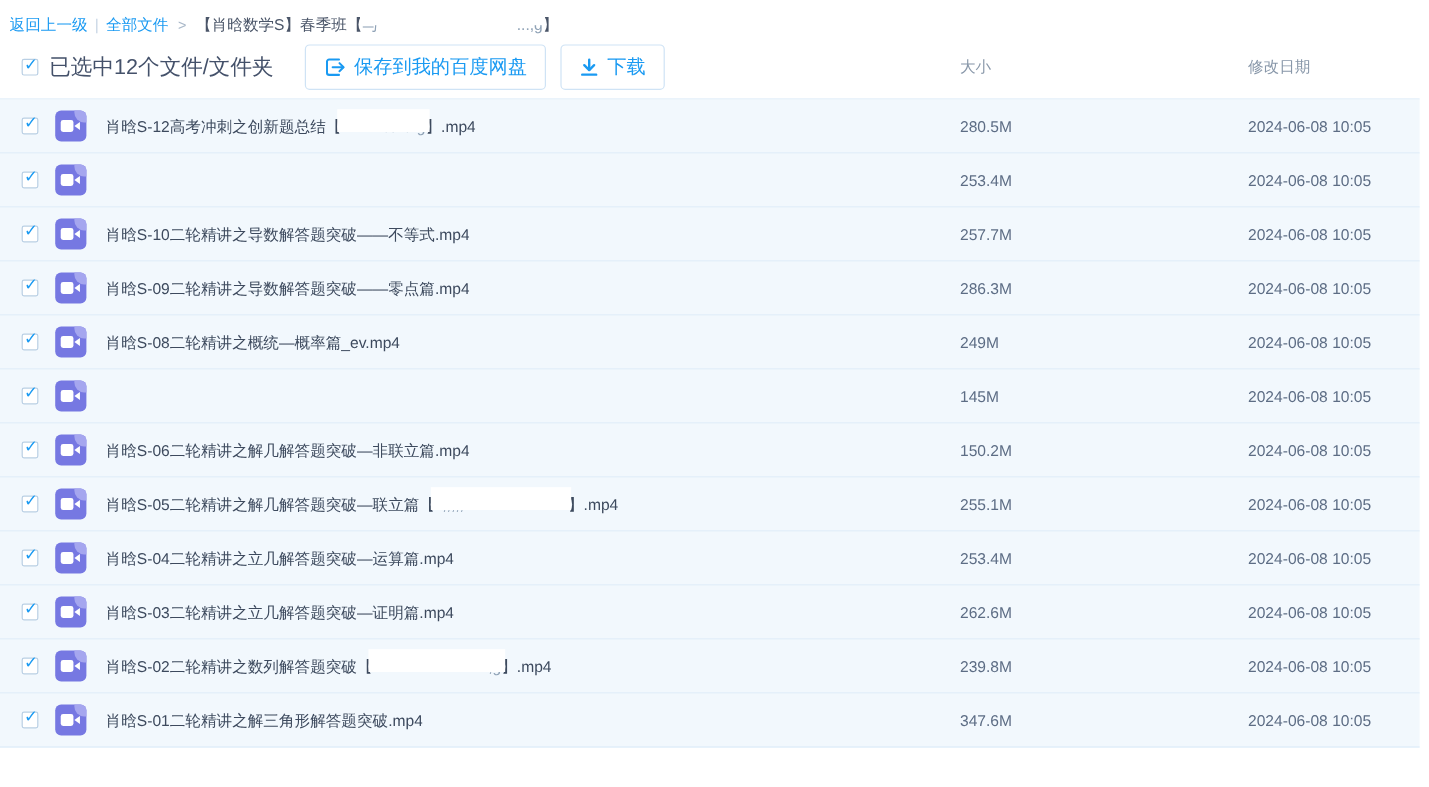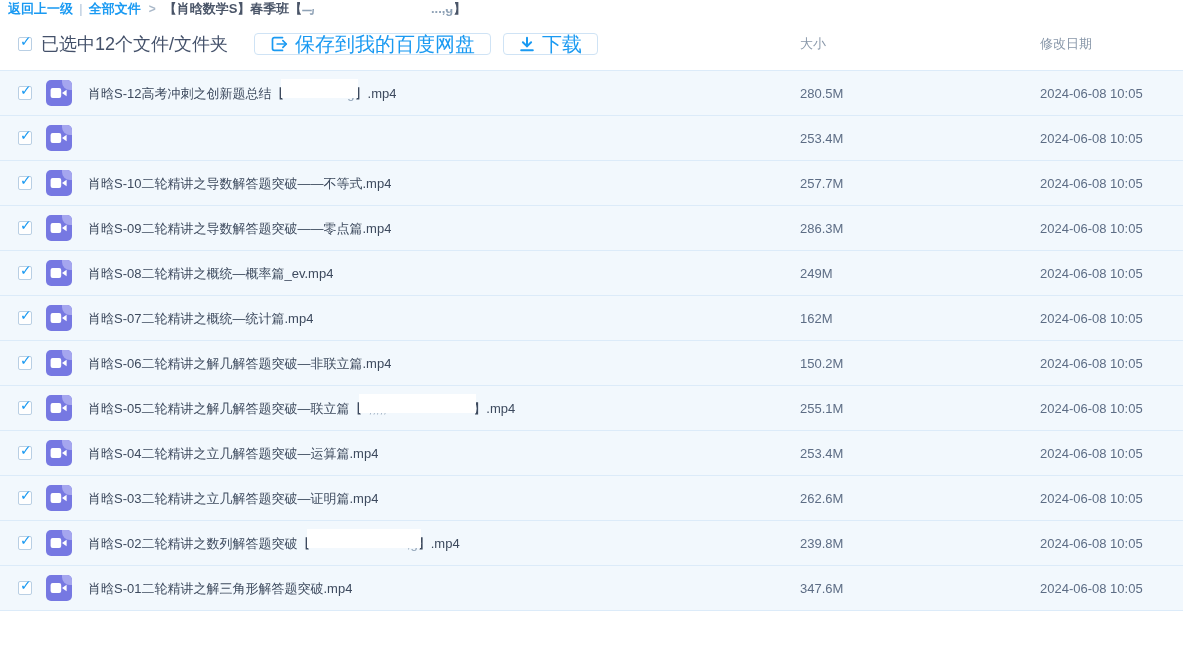--- a/index.html
+++ b/index.html
@@ -3,34 +3,34 @@
 <meta charset="utf-8">
 <style>
   * { box-sizing: border-box; }
   html,body { margin:0; padding:0; }
   body {
     width:1191px; height:656px; background:#ffffff; overflow:hidden;
     font-family:"Liberation Sans","DejaVu Sans",sans-serif;
     color:#3d4a5e; -webkit-font-smoothing:antialiased;
   }
   
-  .breadcrumb { padding:0 0 0 8px; font-size:13px; line-height:18px; white-space:nowrap;font-weight:bold; }
+  .breadcrumb { padding:12px 0 0 8px; font-size:13px; line-height:18px; white-space:nowrap; }
   .breadcrumb a { color:#1a9af2; text-decoration:none; cursor:pointer; }
   .sep-bar { color:#c8d6e5; margin:0 6px; }
   .sep-gt  { color:#a9b8c9; margin:0 8px; font-size:12px; }
   .crumb-current { color:#4a5568; }
 
   
   .toolbar { position:relative; height:34px; margin-top:9px; padding-left:18px; display:flex; align-items:center; }
   .checkbox { width:14px; height:14px; border:1px solid #b9cfe4; border-radius:2px; background:#fff;
               position:relative; display:inline-block; cursor:pointer; flex:none; }
   .tick { position:absolute; left:1px; top:-4px; color:#1a9af2; font-size:14px; font-weight:700; line-height:14px; }
   .sel-label { margin-left:9px; font-size:18px; color:#44516a; }
-  .btn { display:inline-flex; align-items:center; gap:7px; height:22px; padding:0 15px; margin-left:26px;
-         background:#fff; border:1px solid #cfe3f5; border-radius:4px; color:#1a9af2; font-size:20px; cursor:pointer;
+  .btn { display:inline-flex; align-items:center; gap:7px; height:38px; padding:0 15px; margin-left:26px;
+         background:#fff; border:1px solid #cfe3f5; border-radius:4px; color:#1a9af2; font-size:16px; cursor:pointer;
          font-family:inherit; }
   .btn svg { display:block; flex:none; }
   .btn-download { margin-left:12px; }
   .col-header { position:absolute; top:50%; transform:translateY(-50%); font-size:13px; color:#8897a9; }
   .col-size-pos { left:800px; }
   .col-date-pos { left:1040px; }
 
   
   .file-list { margin-top:9px; margin-right:8px; border-top:1px solid #dcebf9; }
   .file-row { position:relative; height:45px; background:#f2f8fd; border-bottom:1px solid #dcebf9; cursor:pointer; }
@@ -171,22 +171,21 @@
         <span class="checkbox">
           <span class="tick">✓</span>
         </span>
         <span class="file-icon">
           <svg width="20" height="18" viewBox="0 0 20 18">
             <rect x="1.6" y="4" width="10.6" height="10" rx="2" fill="#ffffff"></rect>
             <path d="M13 8.9 L17.6 5.7 V12.3 L13 9.1 Z" fill="#ffffff"></path>
           </svg>
           <span class="fold"></span>
         </span>
-        <span class="file-name"><span>肖晗S-07二轮精讲之概统—统计篇.mp4</span></span>
-        <span class="cell col-size-pos">162M</span>
+        <span class="cell col-size-pos">145M</span>
         <span class="cell col-date-pos">2024-06-08 10:05</span>
       </div>
       <div class="file-row">
         <span class="checkbox">
           <span class="tick">✓</span>
         </span>
         <span class="file-icon">
           <svg width="20" height="18" viewBox="0 0 20 18">
             <rect x="1.6" y="4" width="10.6" height="10" rx="2" fill="#ffffff"></rect>
             <path d="M13 8.9 L17.6 5.7 V12.3 L13 9.1 Z" fill="#ffffff"></path>

